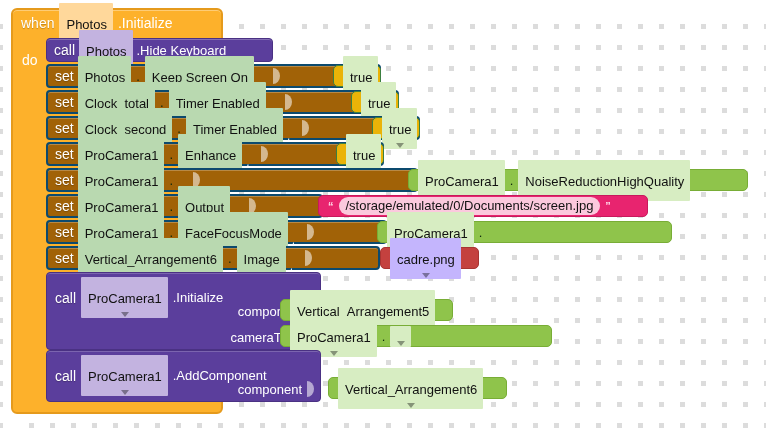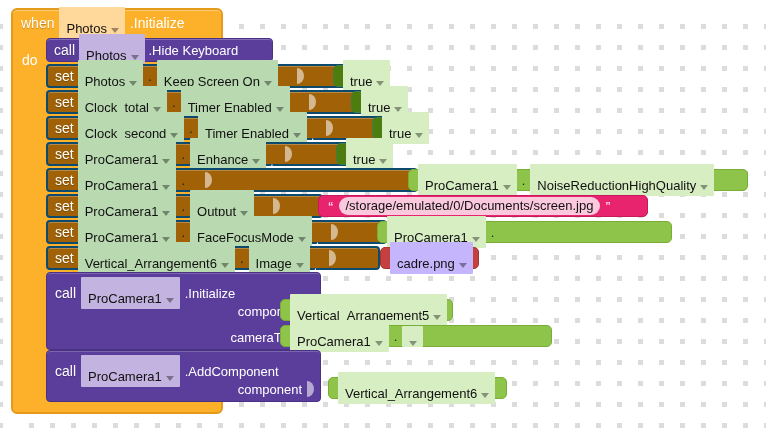--- a/index.html
+++ b/index.html
@@ -42,21 +42,21 @@
   }
   .event-hdr{position:absolute;left:0;top:0;height:26px;display:flex;align-items:center;gap:5px;padding-left:8px;}
   .kw{color:#ffffff;font-size:14px;line-height:14px;text-shadow:0 1px 1px rgba(0,0,0,.25);}
   .evt-tail{color:#ffffff;font-size:14px;}
   .do-lbl{position:absolute;left:9px;top:42px;color:#ffffff;font-size:14px;}
 
   
   .chip{
     display:inline-flex;align-items:center;gap:4px;
     border-radius:1px;padding:14px 6px 2px 7px;
-    font-size:13px;line-height:16px;color:#111;white-space:nowrap;
+    font-size:13px;line-height:16px;color:#111;white-space:nowrap;flex-direction:column;
   }
   .chip.orange{background:#ffd89b;}
   .chip.purple{background:#c3b3e0;}
   .chip.green{background:#b9d9b0;}
   .chip.lgreen{background:#d7edc2;}
   .chip.red{background:#c4b5fd;}
   .caret{width:0;height:0;border-left:4px solid transparent;border-right:4px solid transparent;border-top:5px solid rgba(0,0,0,.38);display:inline-block;position:relative;top:1px;}
 
   
   .stmt{height:24px;border-radius:4px;display:flex;align-items:center;gap:4px;padding-left:7px;
@@ -64,21 +64,21 @@
   .purpleblk{background:#5b3e9c;border:1px solid #4a3183;color:#fff;}
   .greenblk{background:#a16207;border:2px solid #0c4a6e;color:#fff;}
   .dot{color:#0e2a0e;font-size:13px;padding:0 1px;}
   .to{color:#ffffff;font-size:13px;margin-top:28px;}
 
   
   .sock{width:7px;height:16px;border-radius:0 7px 7px 0 / 0 8px 8px 0;background:rgba(255,255,255,.55);display:inline-block;}
 
   
   .val{height:22px;border-radius:5px;display:flex;align-items:center;gap:4px;padding:0 6px 0 9px;white-space:nowrap;}
-  .val-logic{background:#4d7c0f;border:1px solid #3c7f40;}
+  .val-logic{background:#eab308;border:1px solid #3c7f40;}
   .val-getter{background:#8fc44b;border:1px solid #78ad36;}
   .val-text{background:#e8246f;border:1px solid #c71a5c;}
   .val-asset{background:#c4413f;border:1px solid #a73432;}
   .quote{color:#ffd9e8;font-size:11px;font-weight:bold;}
   .txtfield{background:#fbc9dd;border-radius:10px;padding:1px 7px;font-size:13px;color:#111;line-height:16px;}
 
   
   .callblk{background:#5b3e9c;border:1px solid #4a3183;border-radius:4px;color:#fff;
            box-shadow:inset 0 1px 0 rgba(255,255,255,.2);}
   .call-row{position:absolute;display:flex;align-items:center;gap:5px;}

